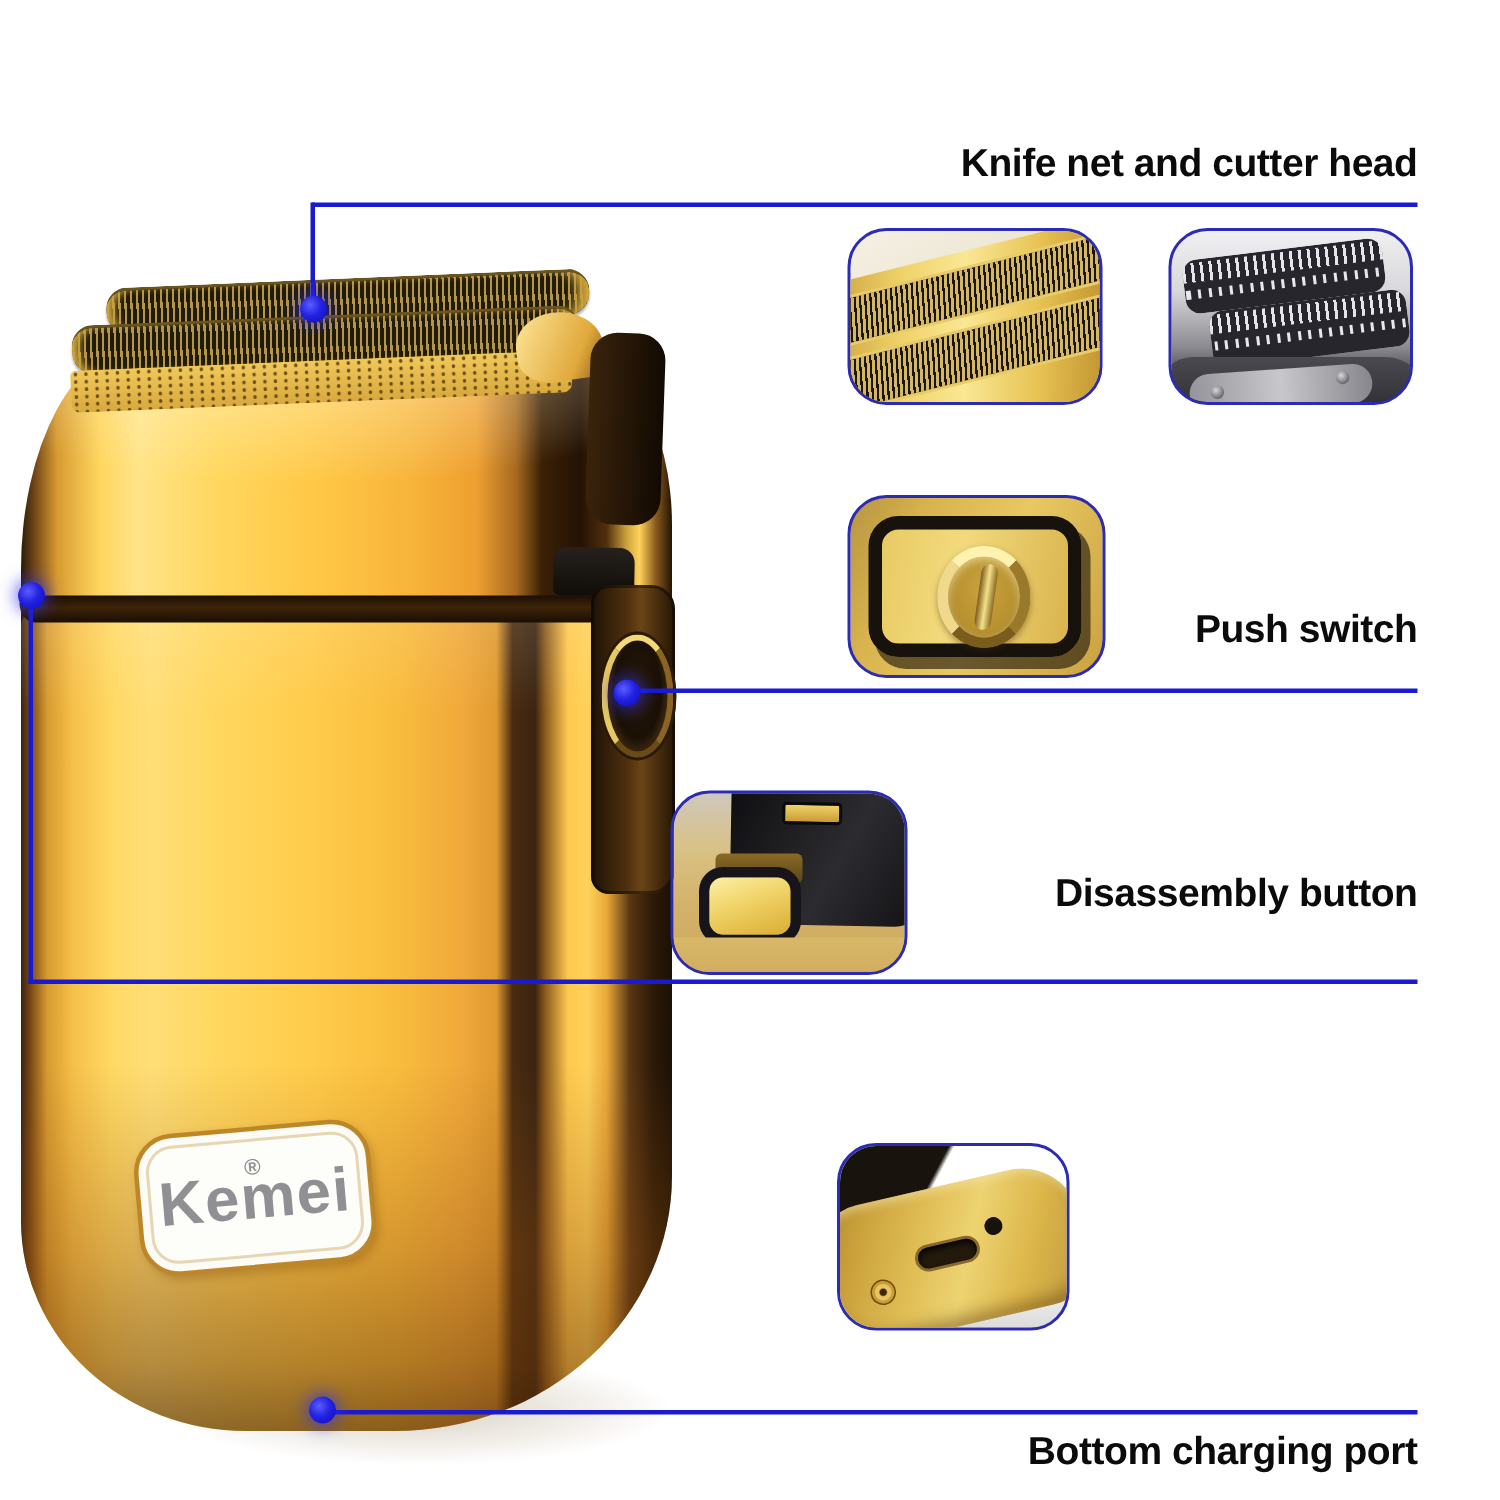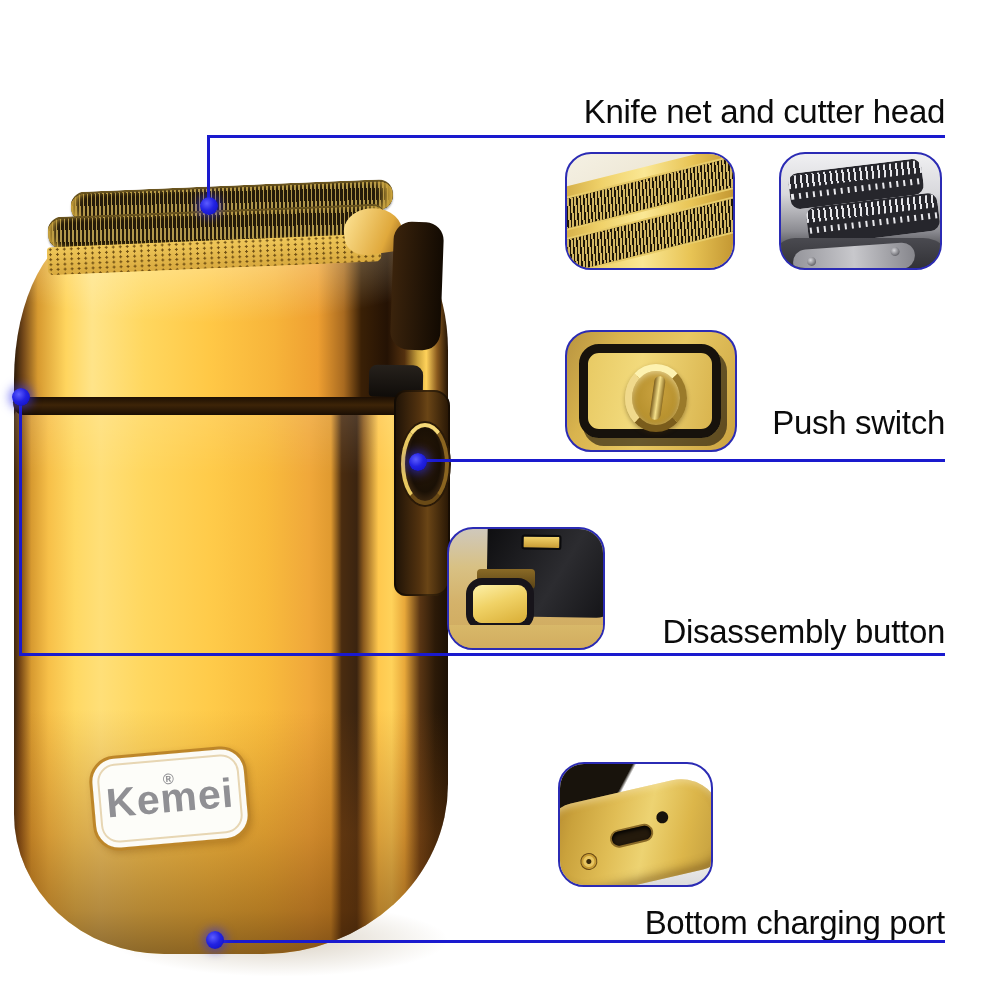--- a/index.html
+++ b/index.html
@@ -1,26 +1,26 @@
 <!DOCTYPE html>
 <html><head>
 <meta charset="utf-8">
 <style>
   html,body{margin:0;padding:0;background:#ffffff;}
   #stage{position:relative;width:1000px;height:1000px;background:#ffffff;overflow:hidden;
          font-family:"Liberation Sans",sans-serif;}
   #stage *{position:absolute;box-sizing:border-box;}
 
   
-  .clabel{right:55px;font-weight:400;font-size:33px;color:#0b0b0b;white-space:nowrap;
+  .clabel{right:55px;font-weight:700;font-size:26px;color:#0b0b0b;white-space:nowrap;
           z-index:25;letter-spacing:-0.3px;}
   .lbl-title{top:93px;}
   .lbl-push{top:404px;}
-  .lbl-dis{top:613px;margin-left:12px;}
-  .lbl-port{top:904px;margin-left:24px;}
+  .lbl-dis{top:580px;margin-left:12px;}
+  .lbl-port{top:952px;margin-left:24px;}
 
   
   .hline,.vline{background:#1a1ace;z-index:30;}
   .ln-title-h{left:208px;top:135px;width:737px;height:3px;}
   .ln-title-v{left:207px;top:135px;width:3px;height:66px;}
   .ln-push{left:417px;top:459px;width:528px;height:3px;}
   .ln-dis-v{left:19px;top:396px;width:3px;height:260px;}
   .ln-dis-h{left:19px;top:653px;width:926px;height:3px;}
   .ln-port{left:214px;top:940px;width:731px;height:3px;}
   .dot{width:18px;height:18px;border-radius:50%;z-index:40;

